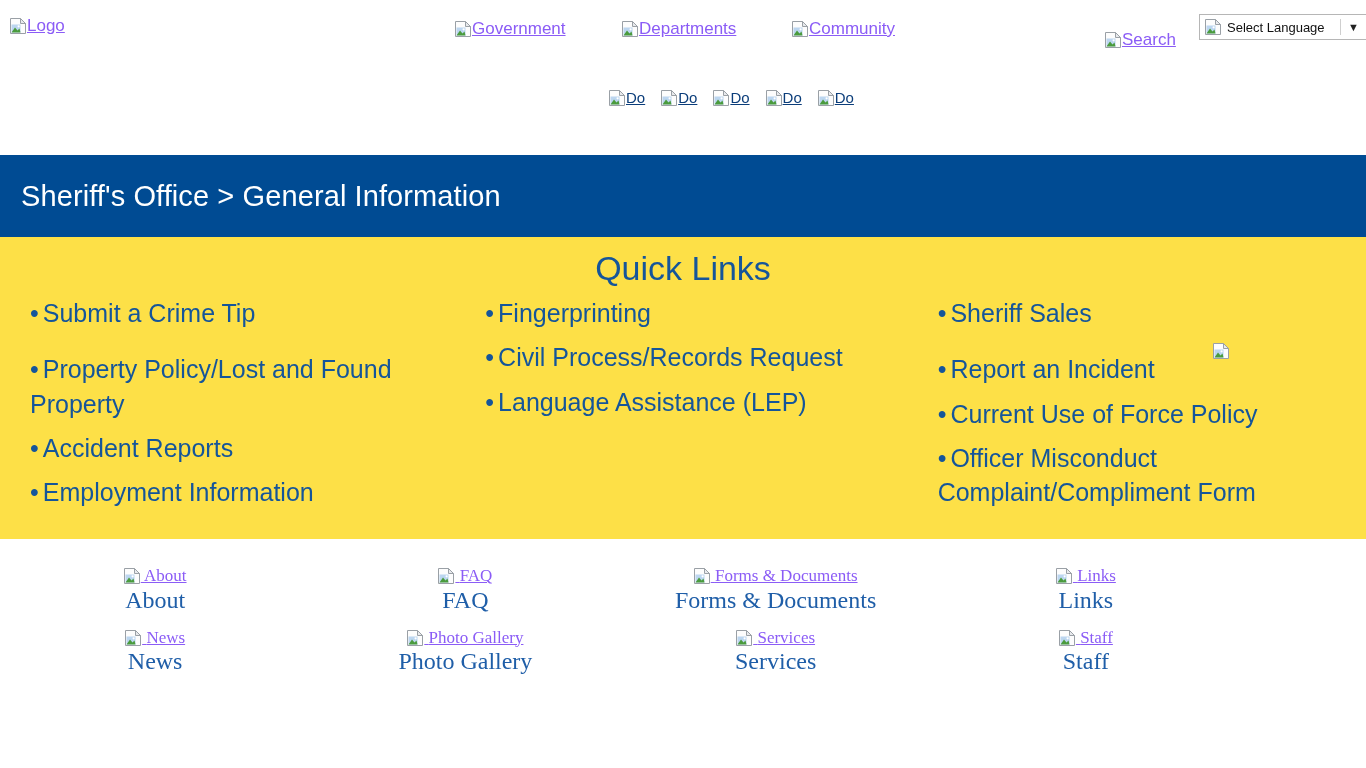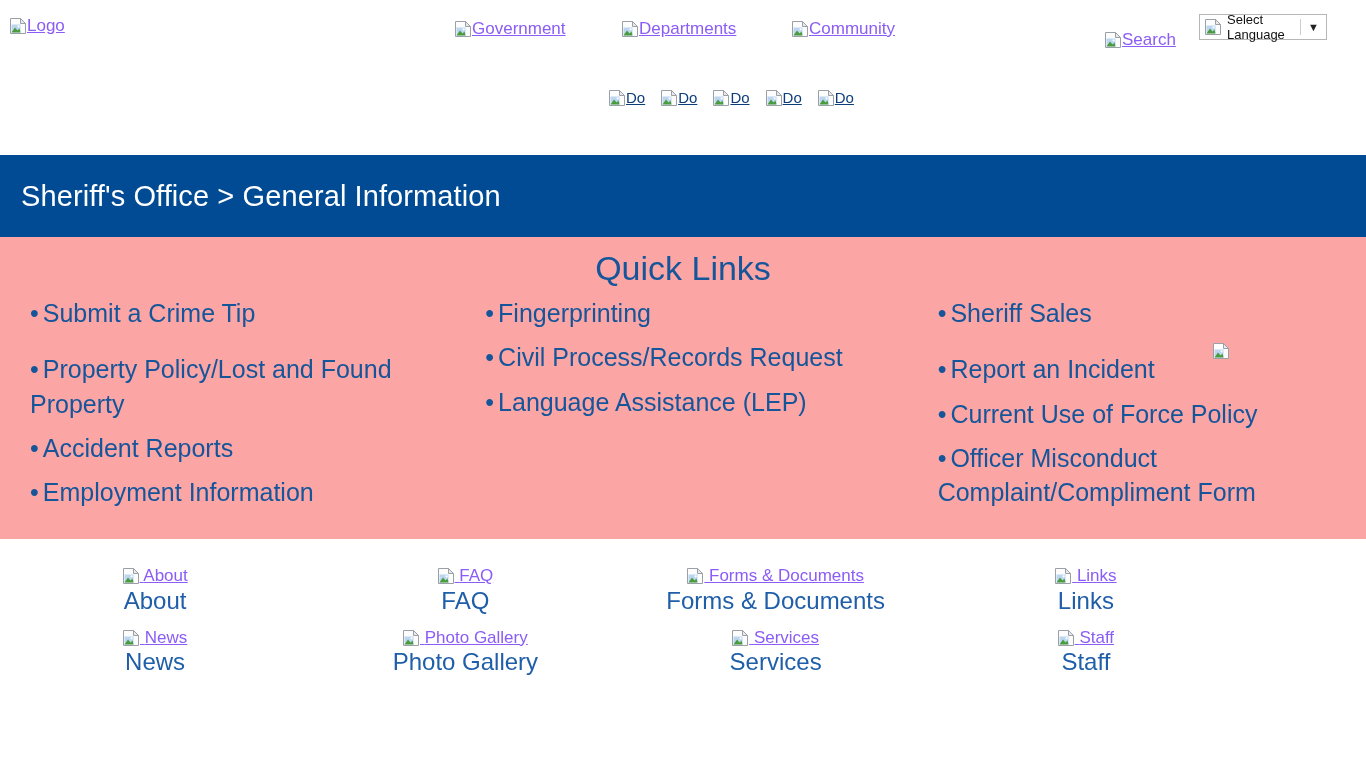--- a/index.html
+++ b/index.html
@@ -55,21 +55,21 @@
   .nav-com  { position: absolute; left: 337px; top: 0; }
 
   .search-wrap {
     position: absolute;
     left: 1105px; top: 18px; margin-top: 12px;
   }
 
   .lang-widget {
     position: absolute;
     left: 1199px; top: 14px;
-    width: 128px; height: 26px;
+    width: 168px; height: 26px;
     border: 1px solid #b6b6b6;
     background: #ffffff;
     display: flex;
     align-items: center;
     padding: 0 3px;
     font-size: 13px;
     color: #000;
   }
   .lang-widget .brokenimg { margin: 0 6px 0 2px; vertical-align: middle; }
   .lang-label { flex: 1 1 auto; font-size: 13px; color: #111; }
@@ -112,21 +112,21 @@
     letter-spacing: 0.1px;
   }
   .title-bar .bar-img {
     position: absolute;
     left: 1213px; top: 188px;
   }
 
   
   .quicklinks {
     width: 1366px;
-    background: #fca5a5;
+    background: #fde047;
     padding: 12px 0 20px 0;
   }
   .quicklinks h2 {
     margin: 0 0 8px 0;
     text-align: center;
     font-size: 34px;
     font-weight: normal;
     color: #15559a;
   }
   .ql-cols {
@@ -149,20 +149,21 @@
 
   
   .tiles {
     width: 1366px;
     background: #ffffff;
     padding-top: 14px;
   }
   .tile-row {
     display: flex;
     width: 1241px;
+    font-family: Liberation Serif, serif;
   }
   .tile {
     width: 341.5px;
     text-align: center;
     padding-top: 14px;
     cursor: pointer;
   }
   .tile .tile-alt {
     display: block;
     line-height: 1.1;

